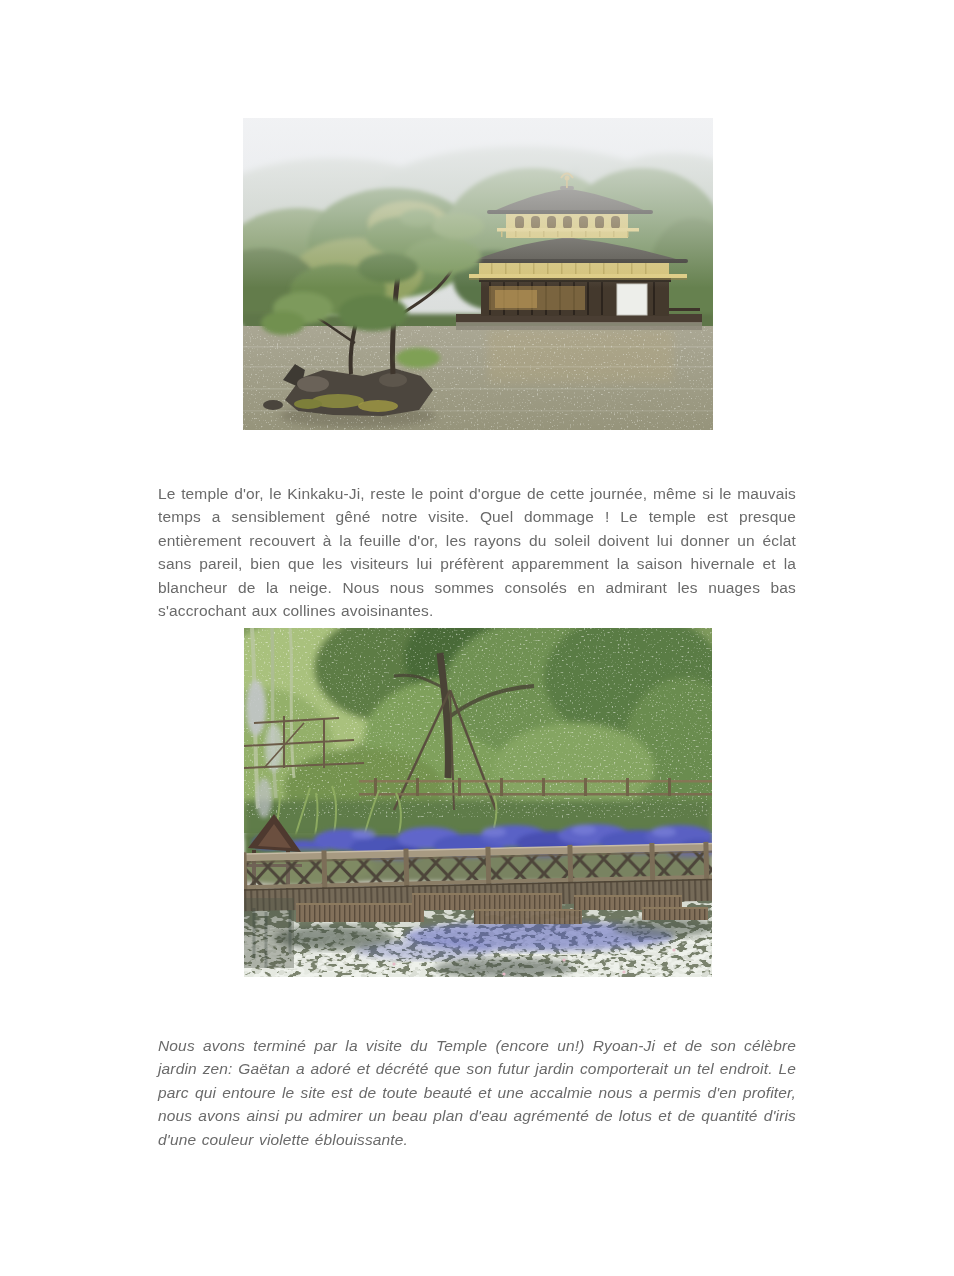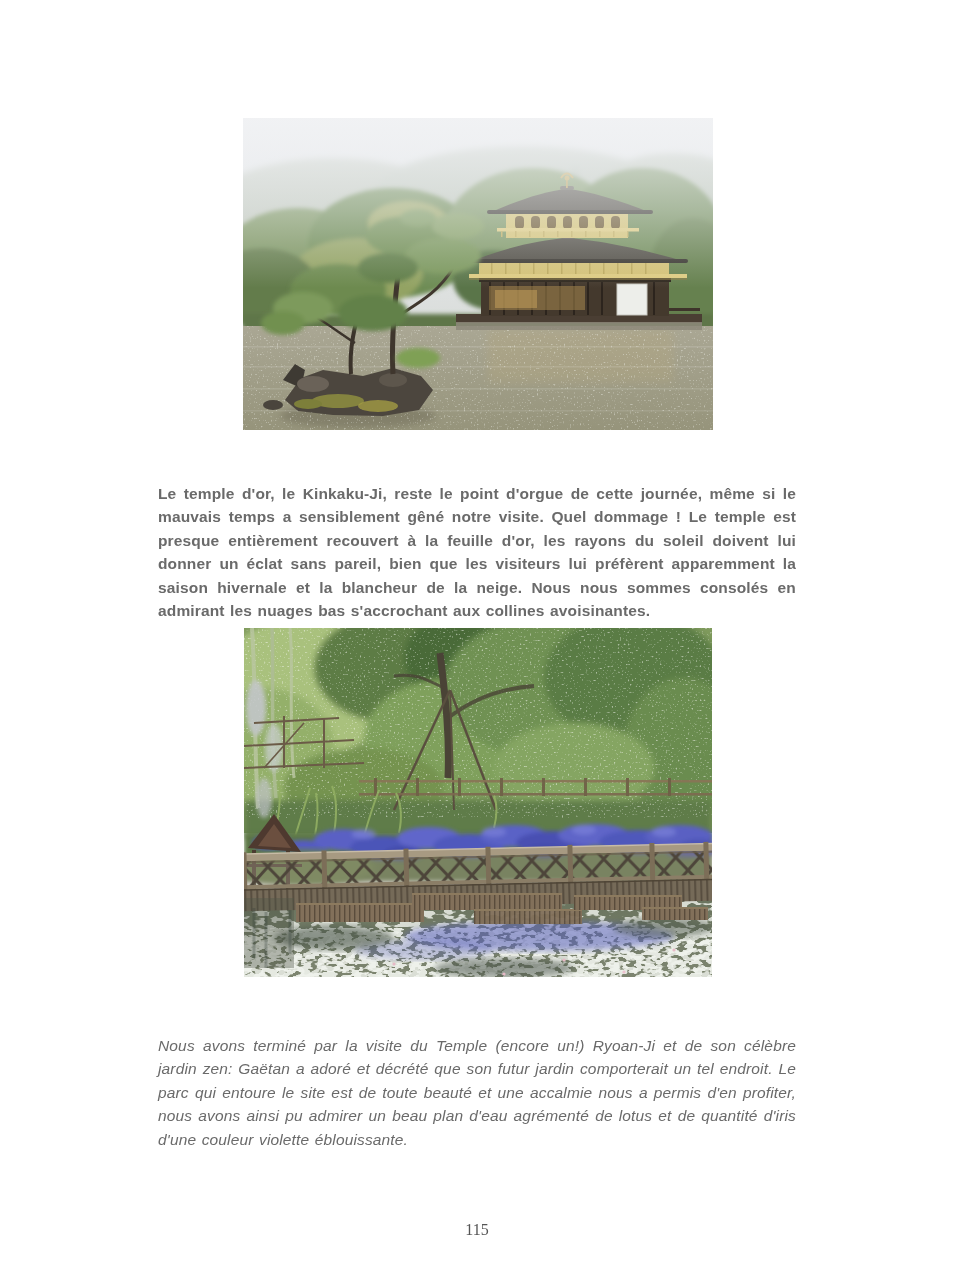--- a/index.html
+++ b/index.html
@@ -4,21 +4,21 @@
 <style>
   html,body{margin:0;padding:0;background:#ffffff;}
   .page{position:relative;width:954px;height:1276px;background:#ffffff;overflow:hidden;
         font-family:"Liberation Sans",sans-serif;}
   figure.photo{position:absolute;margin:0;padding:0;line-height:0;}
   .photo1{left:243px;top:118px;width:470px;height:312px;}
   .photo2{left:244px;top:628px;width:468px;height:349px;}
   .photo svg{display:block;width:100%;height:100%;}
   .para{position:absolute;left:158px;width:638px;color:#6a6a6a;font-size:15.5px;
         line-height:23.5px;text-align:justify;letter-spacing:.15px;word-spacing:1px;}
-  .para1{top:466px;font-weight:bold;}
+  .para1{top:466px;}
   .para2{top:1018px;font-style:italic;}
   .pagenum{position:absolute;left:0;top:1221px;width:954px;text-align:center;
         font-family:"Liberation Serif",serif;font-size:16px;color:#555555;}
 </style>
 </head>
 <body>
 
 <div class="page">
 
   <figure class="photo photo1">
@@ -385,15 +385,14 @@
         <rect x="0" y="270" width="50" height="70" fill="#4e5547" opacity=".7"></rect>
         <line x1="10" y1="280" x2="10" y2="330" stroke="#3d473d" stroke-width="3"></line>
         <line x1="22" y1="284" x2="22" y2="340" stroke="#3d473d" stroke-width="3"></line>
         <line x1="46" y1="282" x2="46" y2="326" stroke="#3d473d" stroke-width="3"></line>
       </g>
     </svg>
   </figure>
 
   <p class="para para2">Nous avons terminé par la visite du Temple (encore un!) Ryoan-Ji et de son célèbre jardin zen: Gaëtan a adoré et décrété que son futur jardin comporterait un tel endroit. Le parc qui entoure le site est de toute beauté et une accalmie nous a permis d'en profiter, nous avons ainsi pu admirer un beau plan d'eau agrémenté de lotus et de quantité d'iris d'une couleur violette éblouissante.</p>
 
-  <div class="pagenum">115</div>
 
 </div>
 
 </body></html>

